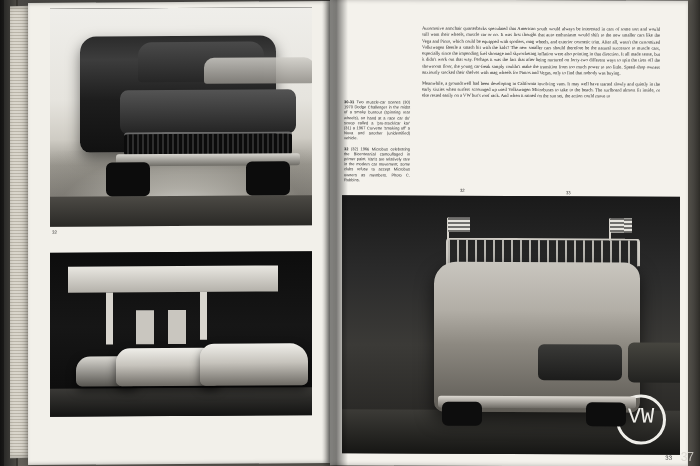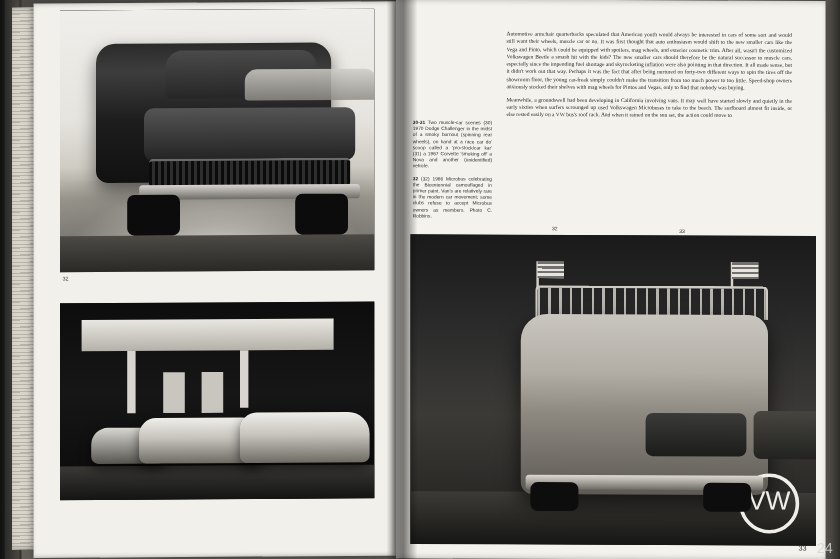--- a/index.html
+++ b/index.html
@@ -149,21 +149,21 @@
     position:absolute;left:104px;top:82px;width:84px;height:36px;
     background:linear-gradient(180deg,#3a3a38,#1c1c1b);border-radius:6px;
   }
   .bus-split2{
     position:absolute;left:194px;top:80px;width:96px;height:40px;
     background:linear-gradient(180deg,#46453f,#222220);border-radius:6px;
   }
   .vw-logo{
     position:absolute;left:182px;top:132px;width:44px;height:44px;border-radius:50%;
     border:3px solid #efeee9;color:#efeee9;font-size:22px;line-height:40px;text-align:center;
-    font-family:Liberation Sans, sans-serif;
+    font-family:Liberation Mono, monospace;
   }
   .bus-bumper{
     position:absolute;left:96px;top:200px;width:198px;height:12px;
     background:linear-gradient(180deg,#ddd9d2,#6f6c66);border-radius:3px;
   }
   .bus-wheel{position:absolute;width:40px;height:24px;background:#0d0d0d;border-radius:6px;}
   .bw1{left:100px;top:206px;}
   .bw2{left:244px;top:206px;}
   .rack{
     position:absolute;left:104px;top:42px;width:190px;height:26px;
@@ -274,14 +274,14 @@
         </div>
         <div class="bus-bumper"></div>
         <div class="bus-wheel bw1"></div>
         <div class="bus-wheel bw2"></div>
       </div>
 
       <div class="pgnum-right">33</div>
     </div>
   </div>
 
-  <div class="corner-num">24</div>
+  <div class="corner-num">37</div>
 </div>
 
 </body></html>

